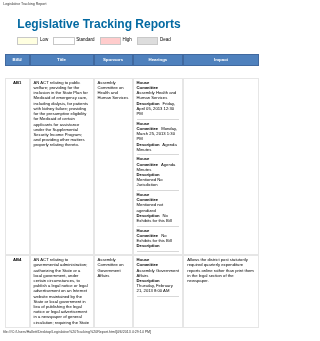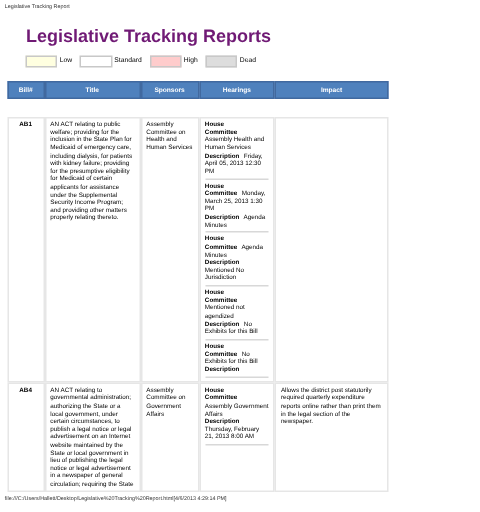--- a/index.html
+++ b/index.html
@@ -12,21 +12,21 @@
     position:absolute; top:2.0px; left:3.2px;
     font-size:3.6px; line-height:4px; color:#333;
   }
   .print-footer {
     position:absolute; top:329.5px; left:3.2px;
     font-size:3.6px; line-height:4px; color:#333; white-space:nowrap;
   }
 
   h1.page-title {
     position:absolute; top:17.5px; left:17.3px; margin:0;
-    font-size:12px; line-height:12px; font-weight:bold; color:#701a75;
+    font-size:12px; line-height:12px; font-weight:bold; color:#0369a1;
   }
 
   .legend { position:absolute; top:37.3px; left:16.9px; height:6.4px;
             white-space:nowrap; font-size:0; }
   .legend .sw { display:inline-block; width:19.4px; height:5.4px;
                 border:0.5px solid #c8c8c8; vertical-align:top; }
   .legend .lbl { display:inline-block; font-size:4.5px; line-height:6.4px;
                  color:#000; vertical-align:top;
                  margin-left:1.6px; margin-right:5.1px; }
 

